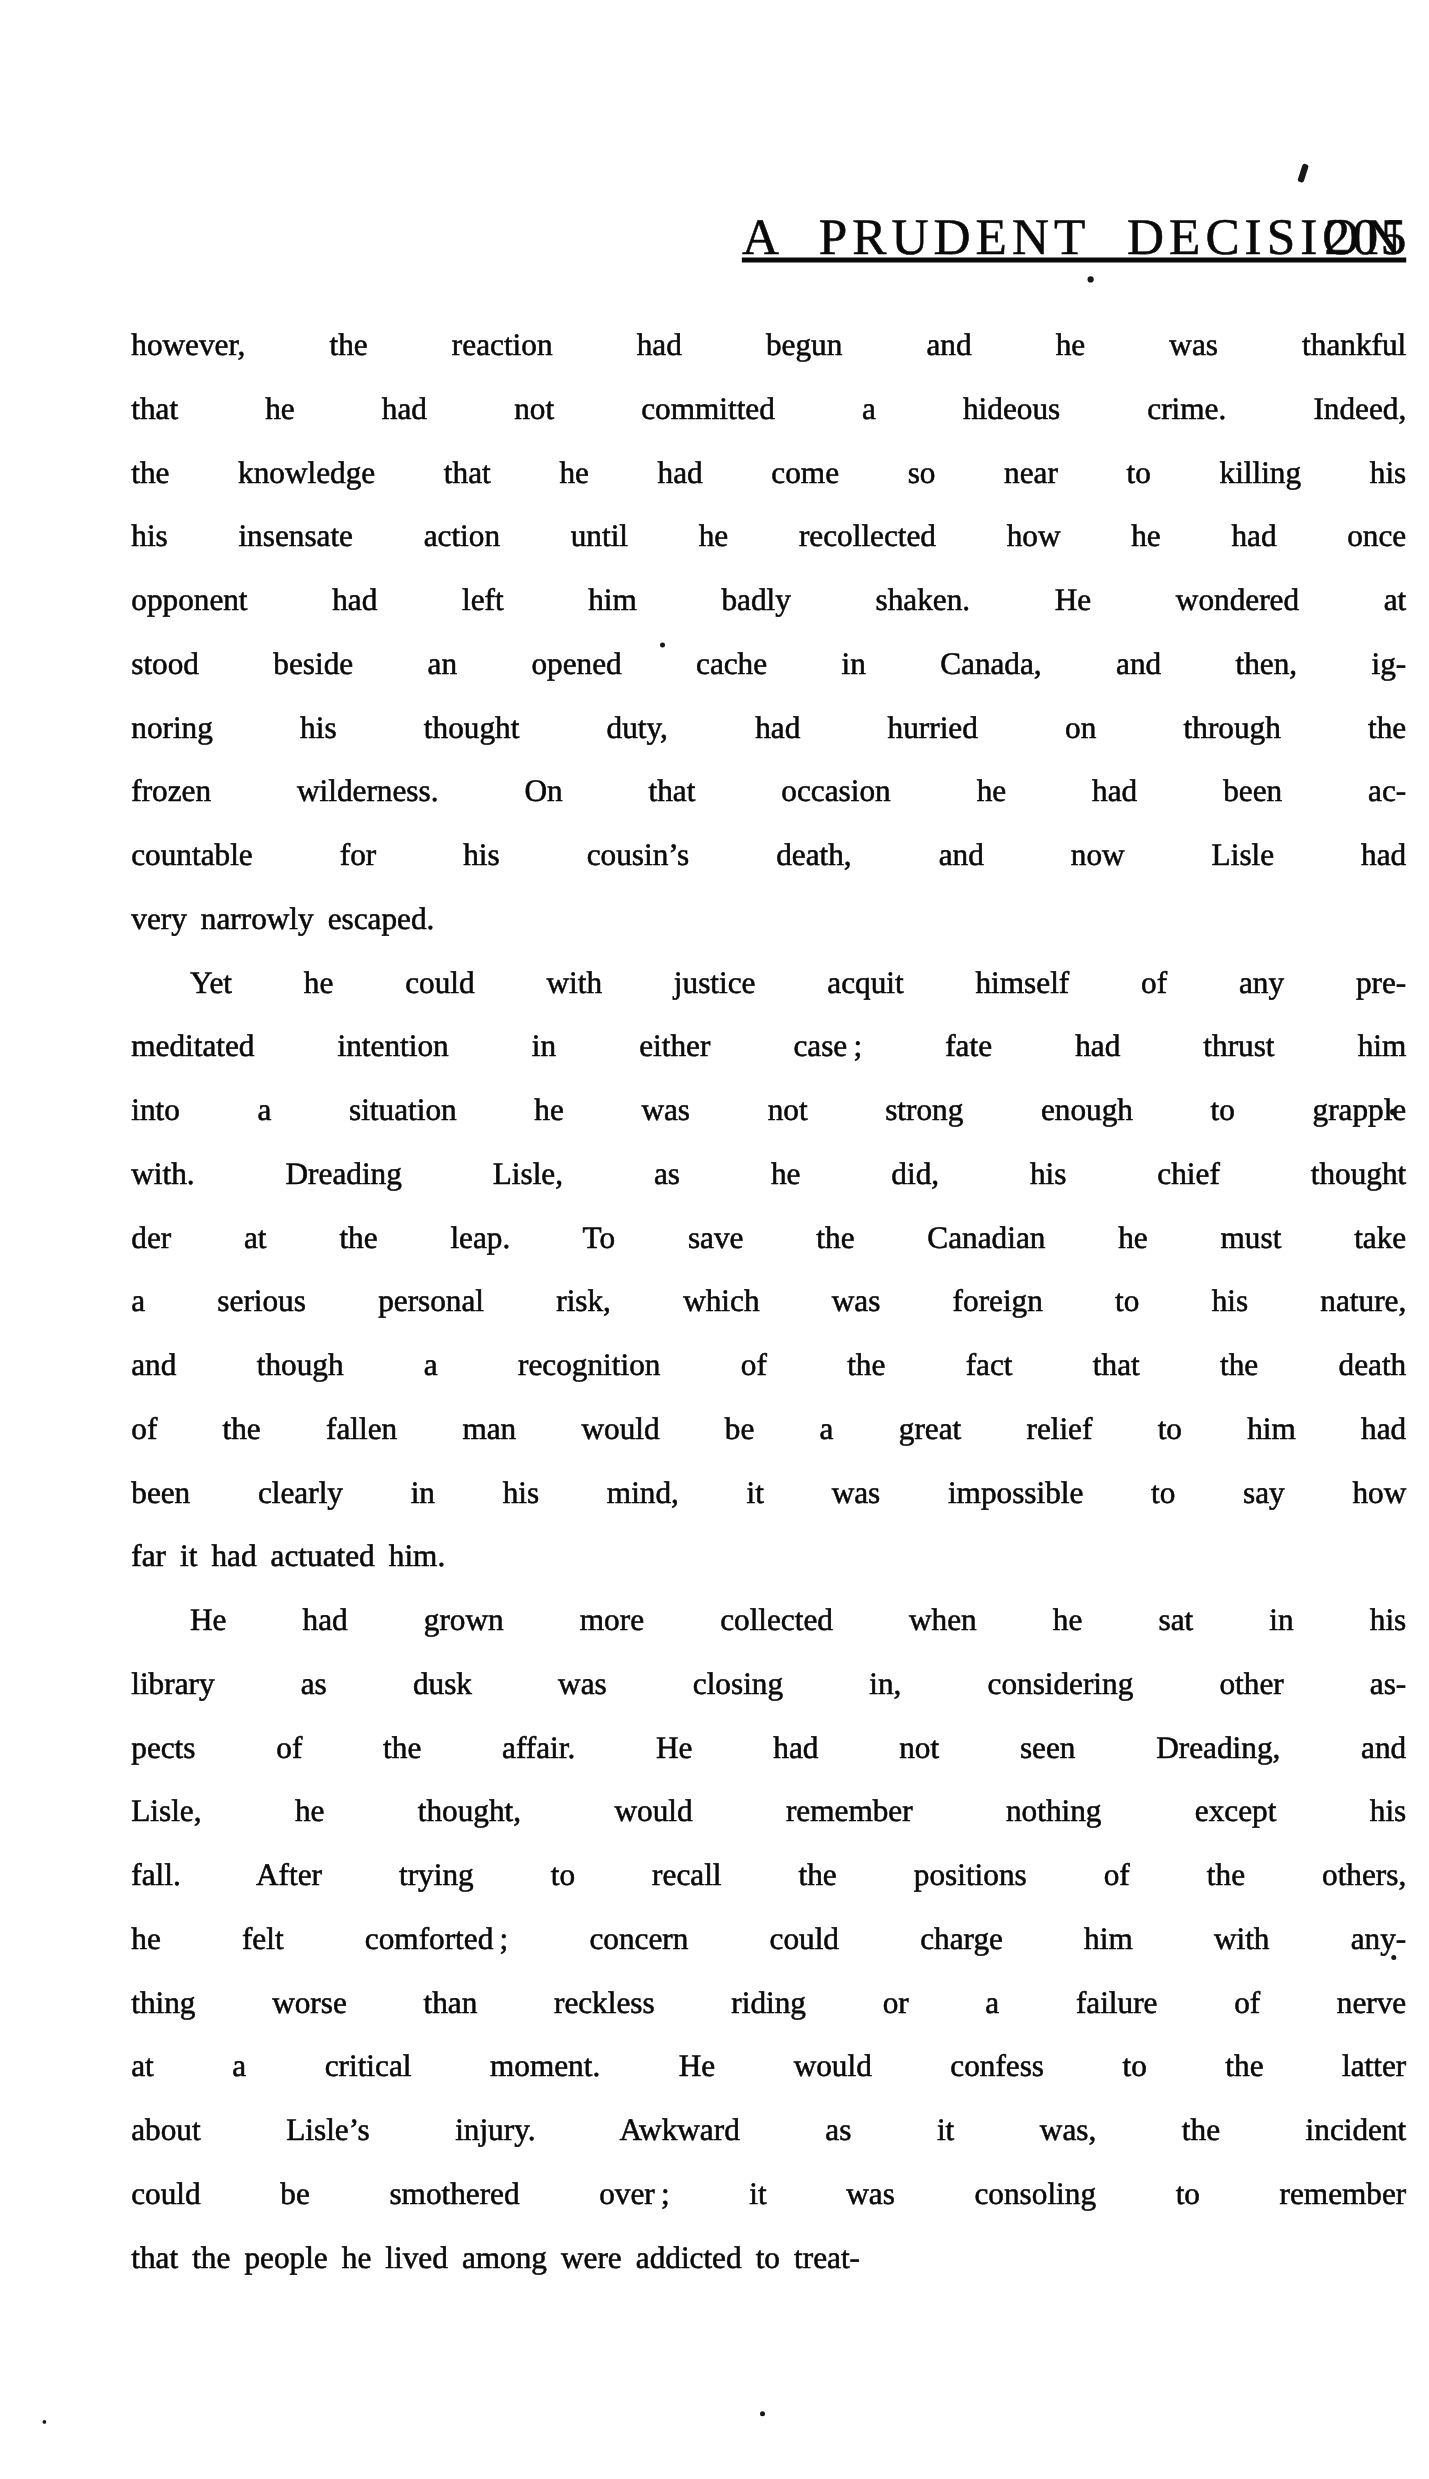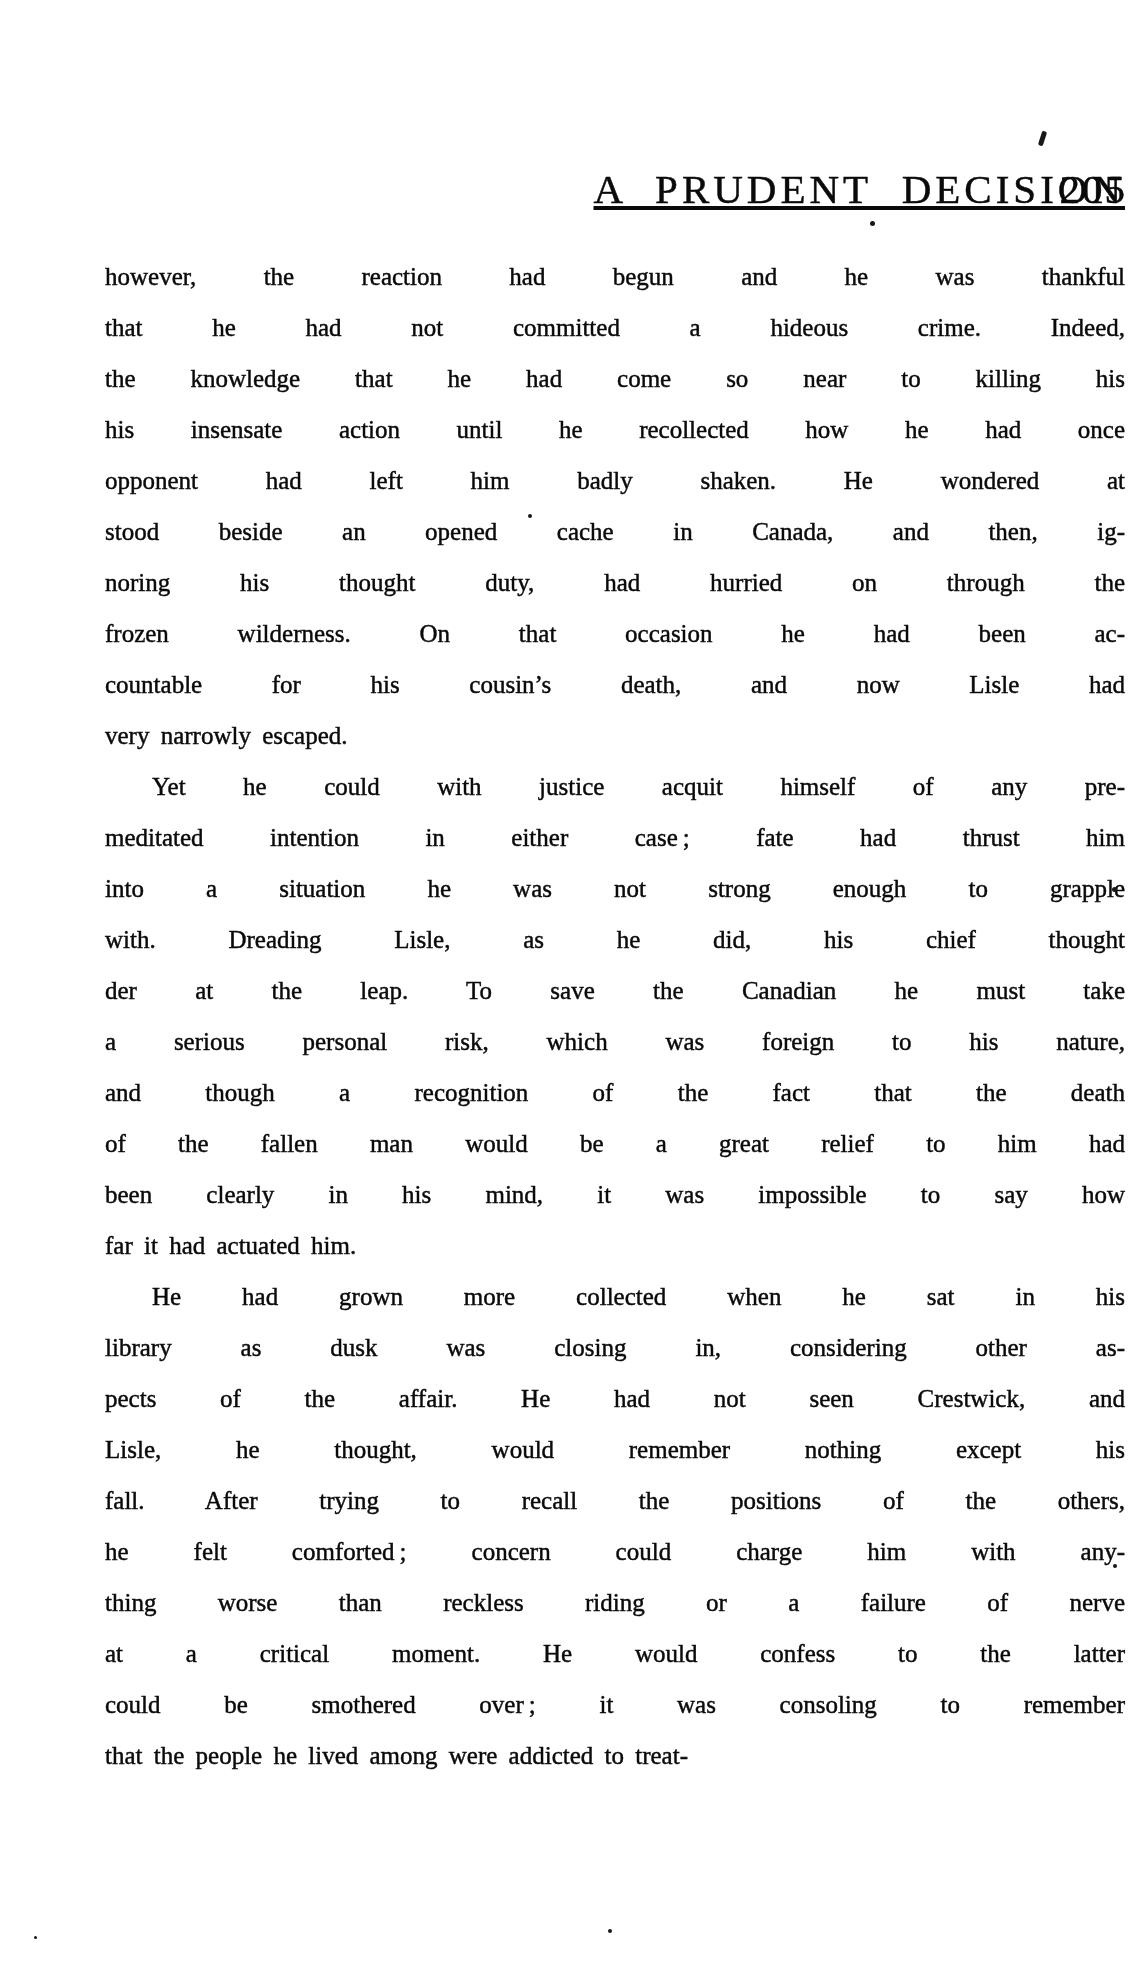--- a/index.html
+++ b/index.html
@@ -108,26 +108,27 @@
         <div class="line">der at the leap.  To save the Canadian he must take</div>
         <div class="line">a serious personal risk, which was foreign to his nature,</div>
         <div class="line">and though a recognition of the fact that the death</div>
         <div class="line">of the fallen man would be a great relief to him had</div>
         <div class="line">been clearly in his mind, it was impossible to say how</div>
         <div class="line para-end">far it had actuated him.</div>
       </div>
       <div class="paragraph">
         <div class="line indent">He had grown more collected when he sat in his</div>
         <div class="line">library as dusk was closing in, considering other as-</div>
-        <div class="line">pects of the affair.  He had not seen Crestwick, and</div>
+        <div class="line">pects of the affair.  He had not seen Dreading, and</div>
         <div class="line">Lisle, he thought, would remember nothing except his</div>
         <div class="line">fall.  After trying to recall the positions of the others,</div>
         <div class="line">he felt comforted ; concern could charge him with any-</div>
         <div class="line">thing worse than reckless riding or a failure of nerve</div>
         <div class="line">at a critical moment.  He would confess to the latter</div>
+        <div class="line">about Lisle’s injury.  Awkward as it was, the incident</div>
         <div class="line">could be smothered over ; it was consoling to remember</div>
         <div class="line para-end">that the people he lived among were addicted to treat-</div>
       </div>
     </main>
 
   <div class="speck stroke" style="left:1040px; top:131px; width:5px; height:15px;"></div>
   <div class="speck" style="left:870px; top:221px; width:5px; height:5px;"></div>
   <div class="speck" style="left:528px; top:514px; width:4px; height:4px;"></div>
   <div class="speck" style="left:1112px; top:887px; width:5px; height:5px;"></div>
   <div class="speck" style="left:1113px; top:1564px; width:4px; height:4px;"></div>

